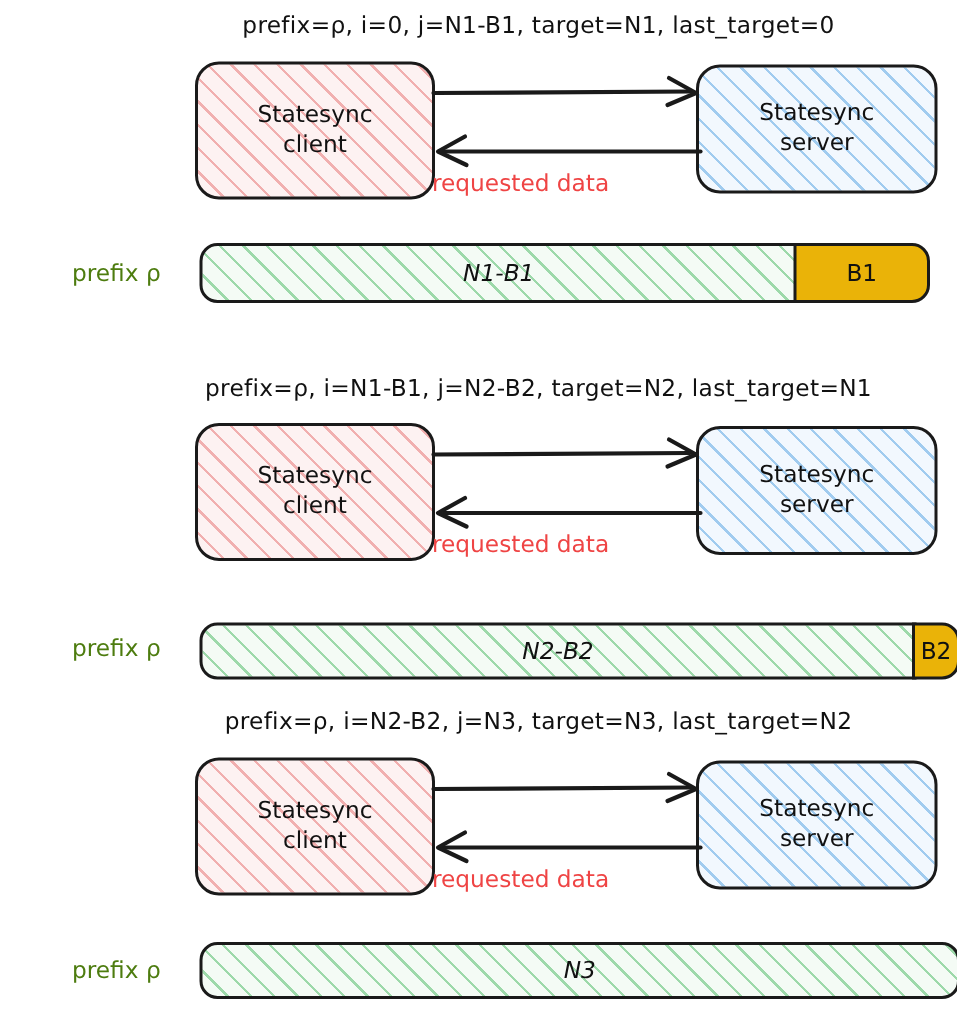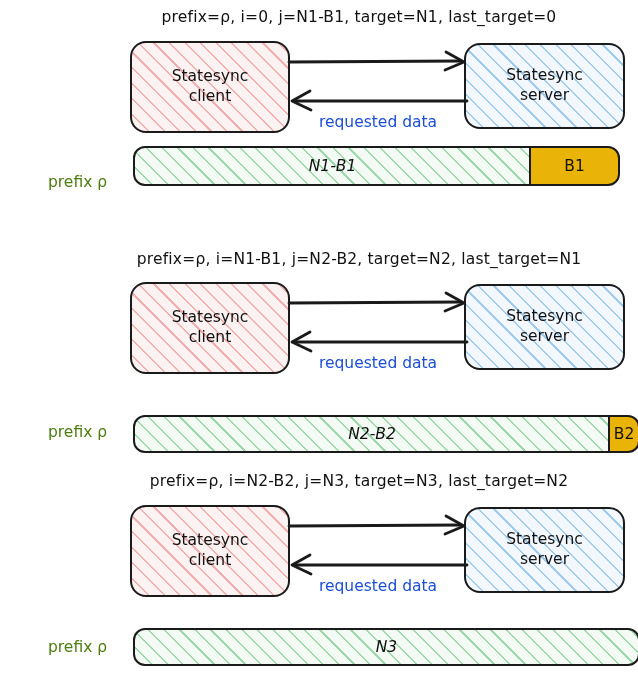--- a/index.html
+++ b/index.html
@@ -73,23 +73,23 @@
         rgba(255,255,255,0) 11px);
   }
 
   
   .arrow-svg { position: absolute; overflow: visible; }
   .arrow-svg path, .arrow-svg line { stroke: #1a1a1a; fill: none; }
 
   .edge-label {
     position: absolute;
     font-size: 15.5px;
-    color: #1d4ed8;
+    color: #ef4444;
     white-space: nowrap;
-    text-align: center;
+    text-align: left;
   }
 
   
   .bar-label {
     position: absolute;
     font-size: 15.5px;
     color: #4d7c0f;
     white-space: nowrap;
   }
   .bar {
@@ -150,21 +150,21 @@
 
     <svg class="arrow-svg" style="left:248px; top:88px; width:180px; height:26px;" viewBox="0 0 180 26">
       <path d="M179,13 L8,13" stroke-width="2.8" stroke-linecap="round"></path>
       <path d="M22,3 L4,13 L23,22" stroke-width="2.8" stroke-linecap="round" stroke-linejoin="round"></path>
     </svg>
 
     <div class="edge-label" style="left:248px; top:113px; width:180px;">requested data</div>
 
     <div class="bar-label" style="left:8px; top:173px;">prefix ρ</div>
 
-    <div class="bar" style="left:93px; top:146px; width:487px; height:56px;">
+    <div class="bar" style="left:93px; top:162px; width:487px; height:56px;">
       <div class="seg filled left" style="left:0px; top:0px; width:399px; height:40px;">
         <span class="sl">N1-B1</span>
       </div>
       <div class="seg right" style="left:396px; top:0px; width:91px; height:40px;">
         <span class="sl plain">B1</span>
       </div>
     </div>
   </div>
 
   <div class="group" style="top:238px;height:230px;">

